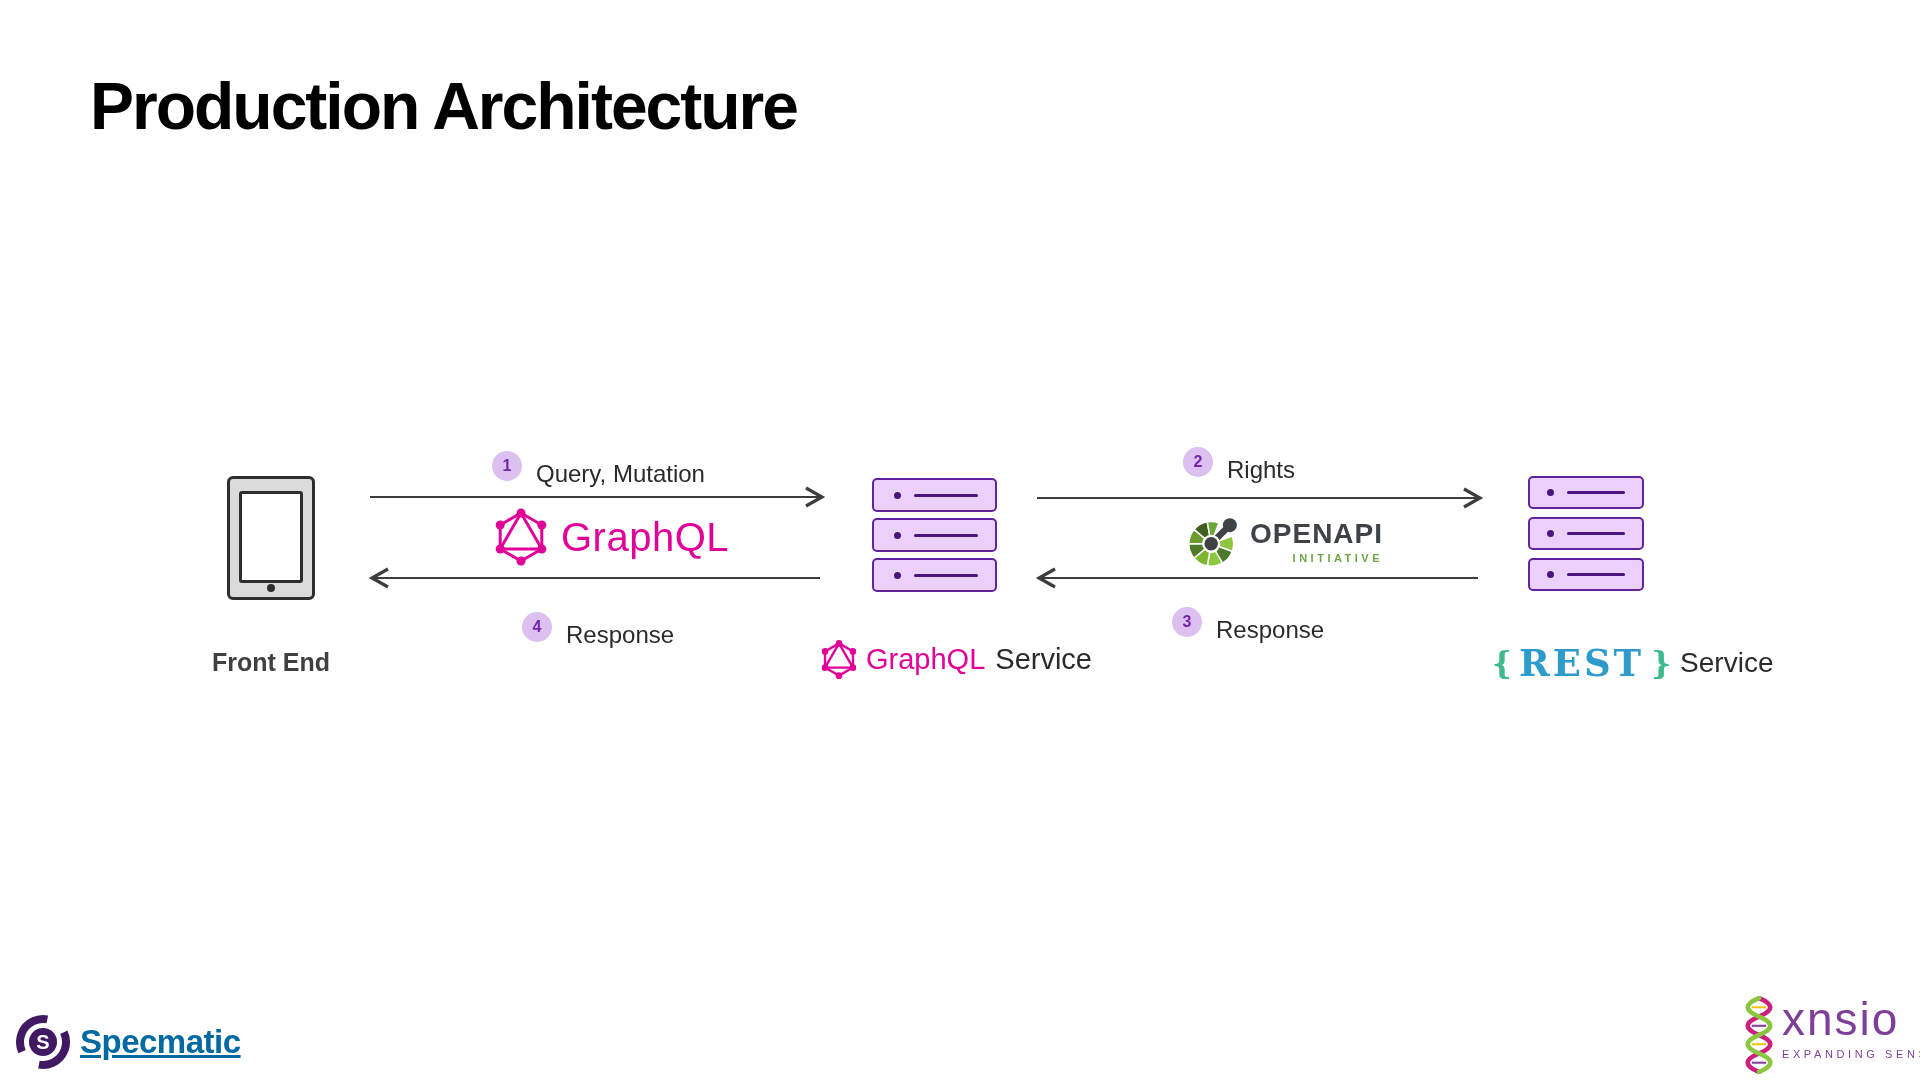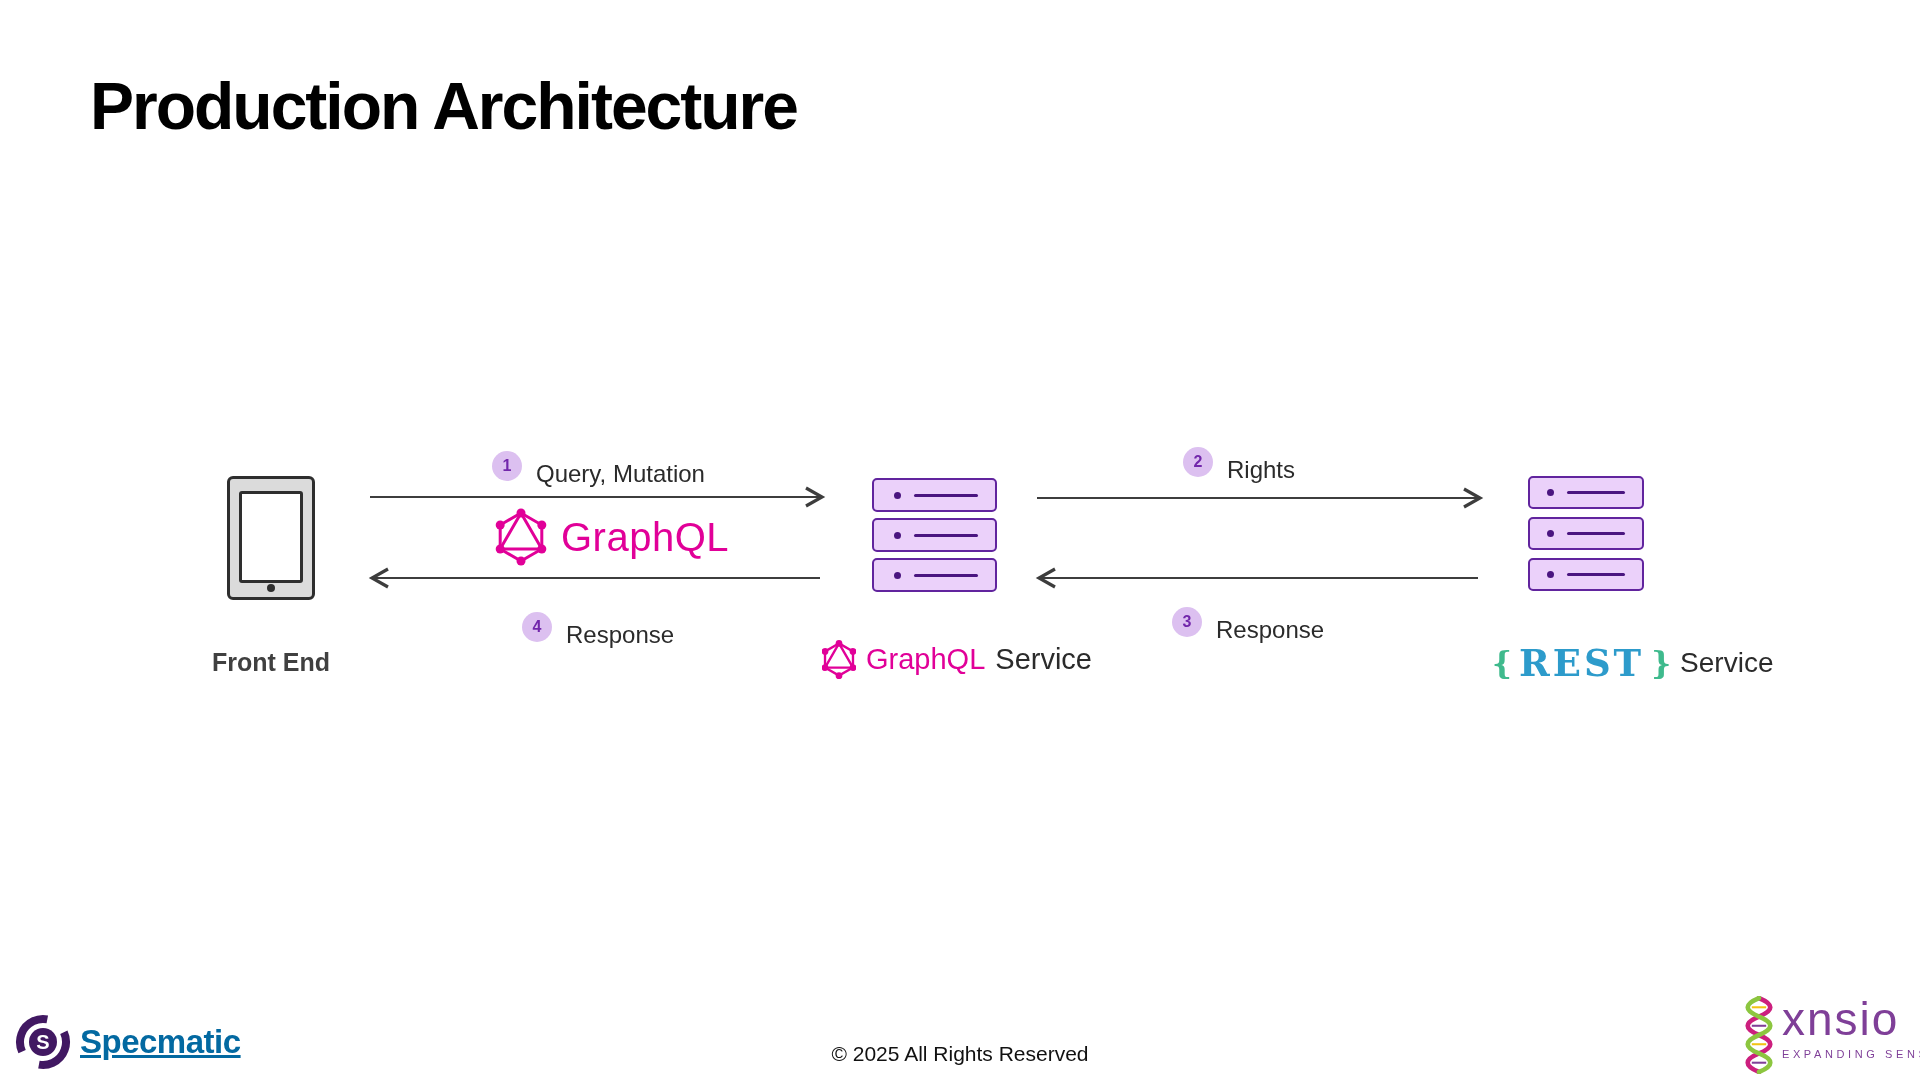--- a/index.html
+++ b/index.html
@@ -157,20 +157,41 @@
       <circle cx="91.6" cy="34" r="10" fill="#E10098"></circle>
       <circle cx="91.6" cy="82" r="10" fill="#E10098"></circle>
       <circle cx="50" cy="106" r="10" fill="#E10098"></circle>
       <circle cx="8.4" cy="82" r="10" fill="#E10098"></circle>
       <circle cx="8.4" cy="34" r="10" fill="#E10098"></circle>
     </svg>
     <span class="brand">GraphQL</span>
     <span class="suffix">Service</span>
   </div>
 
+  <div id="openapi-logo">
+    <svg width="56" height="60" viewBox="0 0 60 60">
+      <g stroke="#ffffff" stroke-width="1.6">
+        <path d="M27,33 L49.6,24.8 A24,24 0 0 1 49.6,41.2 Z" fill="#8DC63F"></path>
+        <path d="M27,33 L49.6,41.2 A24,24 0 0 1 39.0,53.8 Z" fill="#4C7A28"></path>
+        <path d="M27,33 L39.0,53.8 A24,24 0 0 1 22.8,56.6 Z" fill="#8DC63F"></path>
+        <path d="M27,33 L22.8,56.6 A24,24 0 0 1 8.6,48.4 Z" fill="#7CB82F"></path>
+        <path d="M27,33 L8.6,48.4 A24,24 0 0 1 3.0,33.0 Z" fill="#4C7A28"></path>
+        <path d="M27,33 L3.0,33.0 A24,24 0 0 1 8.6,17.6 Z" fill="#6B9A2F"></path>
+        <path d="M27,33 L8.6,17.6 A24,24 0 0 1 22.8,9.4 Z" fill="#3F5E1F"></path>
+        <path d="M27,33 L22.8,9.4 A24,24 0 0 1 35.2,10.4 Z" fill="#6CA636"></path>
+      </g>
+      <line x1="27" y1="33" x2="46" y2="14" stroke="#3F4345" stroke-width="7"></line>
+      <circle cx="47" cy="13" r="7.5" fill="#3F4345"></circle>
+      <circle cx="27" cy="33" r="8.5" fill="#3F4345" stroke="#ffffff" stroke-width="2.5"></circle>
+    </svg>
+    <div id="openapi-text-block">
+      <span class="main">OPENAPI</span>
+      <span class="sub">INITIATIVE</span>
+    </div>
+  </div>
 
   <div class="server-stack" id="stack-rest" style="left:1528px;top:476px;gap:8px;">
     <div class="server-bar">
         <span class="dot"></span>
         <span class="line"></span>
       </div>
     <div class="server-bar">
         <span class="dot"></span>
         <span class="line"></span>
       </div>
@@ -189,21 +210,20 @@
 
   <div id="specmatic-logo">
     <svg width="60" height="60" viewBox="0 0 60 60">
       <circle cx="30" cy="30" r="23" fill="none" stroke="#411862" stroke-width="8" stroke-dasharray="50 22" transform="rotate(-25 30 30)"></circle>
       <circle cx="30" cy="30" r="14" fill="#411862"></circle>
       <text x="30" y="37" text-anchor="middle" font-family="Liberation Sans, sans-serif" font-size="20" font-weight="700" fill="#ffffff">S</text>
     </svg>
     <span class="name">Specmatic</span>
   </div>
 
-  <div id="copyright">© 2025 All Rights Reserved</div>
 
   <div id="xnsio-logo">
     <svg width="34" height="78" viewBox="0 0 30 76">
       <g fill="none" stroke-width="4.5" stroke-linecap="round">
         <path d="M15,2 Q26,6.5 26,11 Q26,15.5 15,20 Q4,24.5 4,29 Q4,33.5 15,38 Q26,42.5 26,47 Q26,51.5 15,56 Q4,60.5 4,65 Q4,69.5 15,74" stroke="#CC1F7E"></path>
         <path d="M15,2 Q4,6.5 4,11 Q4,15.5 15,20 Q26,24.5 26,29 Q26,33.5 15,38 Q4,42.5 4,47 Q4,51.5 15,56 Q26,60.5 26,65 Q26,69.5 15,74" stroke="#8CC63F"></path>
       </g>
       <g stroke="#F2C313" stroke-width="2">
         <line x1="8" y1="11" x2="22" y2="11"></line>
         <line x1="8" y1="47" x2="22" y2="47"></line>

